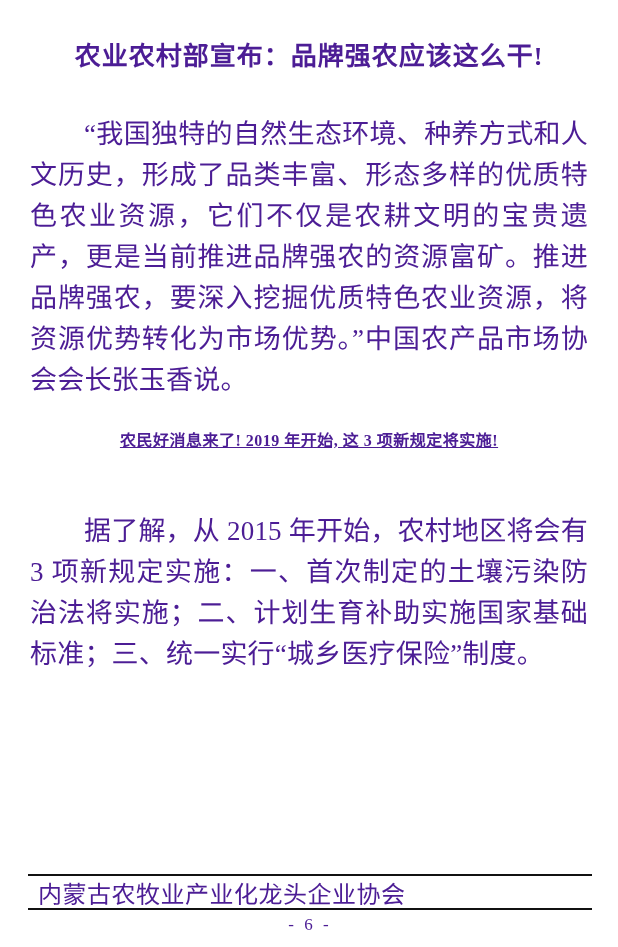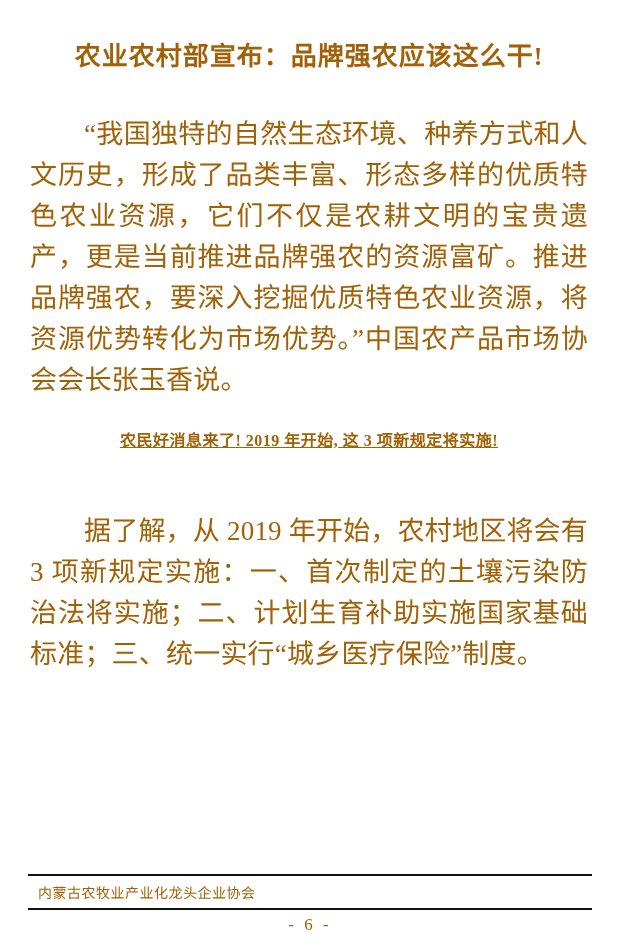--- a/index.html
+++ b/index.html
@@ -2,21 +2,21 @@
 <html lang="zh-CN"><head>
 <meta charset="utf-8">
 <style>
   * { margin: 0; padding: 0; box-sizing: border-box; }
   html, body { background: #ffffff; }
   .page {
     position: relative;
     width: 618px;
     height: 947px;
     background: #ffffff;
-    color: #a16207;
+    color: #4c1d95;
     font-family: "Liberation Serif", "DejaVu Serif", serif;
     overflow: hidden;
     padding: 40px 30px 0 30px;
   }
   .article-title {
     text-align: center;
     font-size: 26px;
     font-weight: bold;
     line-height: 34px;
     letter-spacing: 1px;
@@ -46,21 +46,21 @@
     top: 874px;
   }
   .footer-row {
     border-top: 2px solid #111111;
     border-bottom: 2px solid #111111;
     height: 36px;
     display: flex;
     justify-content: space-between;
     align-items: center;
     padding: 0 9px 0 10px;
-    font-size: 14px;
+    font-size: 24px;
     letter-spacing: 0.5px;
     white-space: nowrap;
   }
   .page-number {
     text-align: center;
     margin-top: 4px;
     font-size: 17px;
     line-height: 22px;
     letter-spacing: 3px;
   }
@@ -70,21 +70,21 @@
 
 <div class="page">
 
   <section class="article">
     <h1 class="article-title">农业农村部宣布：品牌强农应该这么干!</h1>
     <p class="body-paragraph">“我国独特的自然生态环境、种养方式和人文历史，形成了品类丰富、形态多样的优质特色农业资源，它们不仅是农耕文明的宝贵遗产，更是当前推进品牌强农的资源富矿。推进品牌强农，要深入挖掘优质特色农业资源，将资源优势转化为市场优势。”中国农产品市场协会会长张玉香说。</p>
   </section>
 
   <section class="article">
     <h1 class="article-title second">农民好消息来了! 2019 年开始, 这 3 项新规定将实施!</h1>
-    <p class="body-paragraph">据了解，从 2019 年开始，农村地区将会有 3 项新规定实施：一、首次制定的土壤污染防治法将实施；二、计划生育补助实施国家基础标准；三、统一实行“城乡医疗保险”制度。</p>
+    <p class="body-paragraph">据了解，从 2015 年开始，农村地区将会有 3 项新规定实施：一、首次制定的土壤污染防治法将实施；二、计划生育补助实施国家基础标准；三、统一实行“城乡医疗保险”制度。</p>
   </section>
 
   <footer class="page-footer">
     <div class="footer-row">
       <span>内蒙古农牧业产业化龙头企业协会</span>
     </div>
     <div class="page-number">- 6 -</div>
   </footer>
 
 </div>

